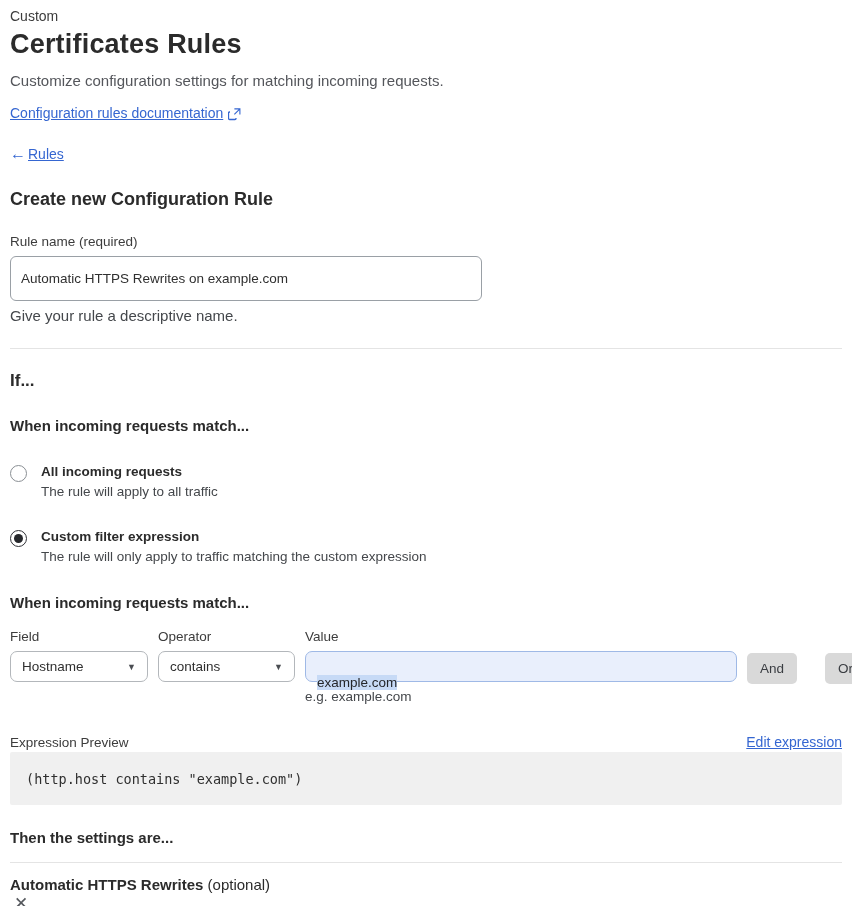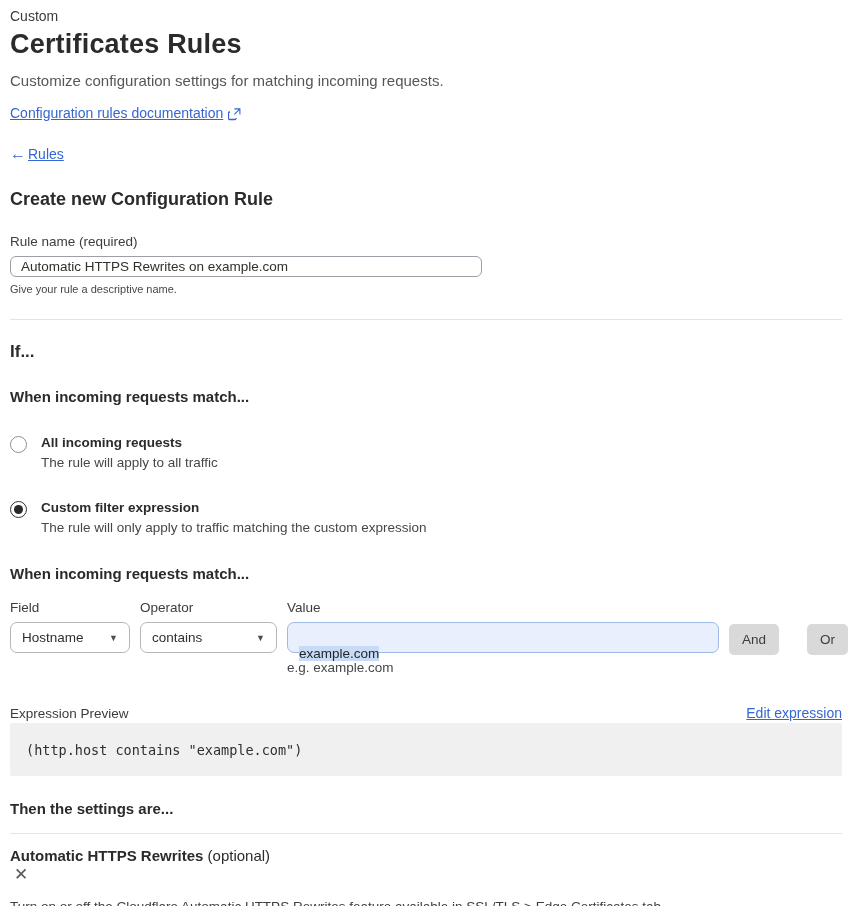--- a/index.html
+++ b/index.html
@@ -21,27 +21,27 @@
   .link { color: #3566d1; font-size: 14px; text-decoration: underline; }
   .ext-icon { display: inline-block; width: 13px; height: 13px; }
 
   .back-row { margin-bottom: 26px; display: flex; align-items: center; gap: 2px; font-size: 15px; }
   .back-arrow { color: #3566d1; text-decoration: none; font-size: 16px; }
 
   .section-heading { font-size: 18px; font-weight: 700; color: #2b2b2b; margin-bottom: 24px; }
 
   .field-label { font-size: 13.5px; color: #3c3c3c; margin-bottom: 7px; }
   .rule-name-input {
-    width: 472px; height: 21px;
+    width: 472px; height: 45px;
     border: 1px solid #9aa0a6; border-radius: 6px;
     padding: 0 10px; font-size: 13.5px; color: #2f2f2f;
     font-family: "Liberation Sans", "DejaVu Sans", sans-serif;
     outline: none; background: #fff; display: block; margin-bottom: 6px;
   }
-  .help-text { font-size: 11px; color: #44474b; }
+  .help-text { font-size: 15px; color: #44474b; }
 
   .divider { border: none; border-top: 1px solid #e4e4e4; margin: 24px 0 0 0; }
 
   .if-heading { font-size: 17px; font-weight: 700; margin-top: 22px; margin-bottom: 26px; color: #2b2b2b; }
   .match-heading { font-size: 15px; font-weight: 700; color: #2b2b2b; margin-bottom: 30px; }
 
   .radio-option { display: flex; align-items: flex-start; gap: 14px; margin-bottom: 30px; }
   .radio-circle {
     width: 17px; height: 17px; border-radius: 50%;
     border: 1.5px solid #8a8f94; background: #fff; flex: 0 0 auto; margin-top: 1px;
@@ -58,21 +58,21 @@
   .builder-heading { font-size: 15px; font-weight: 700; color: #2b2b2b; margin-top: 4px; margin-bottom: 18px; }
 
   .controls-row { display: flex; align-items: flex-start; gap: 10px; }
   .control-group { display: flex; flex-direction: column; }
   .select-box {
     height: 31px; border: 1px solid #b3b7bb; border-radius: 7px; background: #fff;
     display: flex; align-items: center; justify-content: space-between;
     padding: 0 11px; font-size: 13.5px; color: #2f2f2f; cursor: pointer;
   }
   .select-box .caret { font-size: 9px; color: #4a4d52; margin-left: 8px; }
-  .w-field { width: 120px; }
+  .w-field { width: 138px; }
   .w-operator { width: 137px; }
   .value-box {
     width: 432px; height: 31px;
     border: 1px solid #9fb9e6; border-radius: 7px;
     background: #e9effc;
     display: flex; align-items: center; padding: 0 11px;
     font-size: 13.5px; color: #24262a; cursor: text;
   }
   .value-box .selected-text { background: #c7daf6; margin-top: 32px; }
   .value-help { font-size: 13.5px; color: #44474b; margin-top: 7px; }

